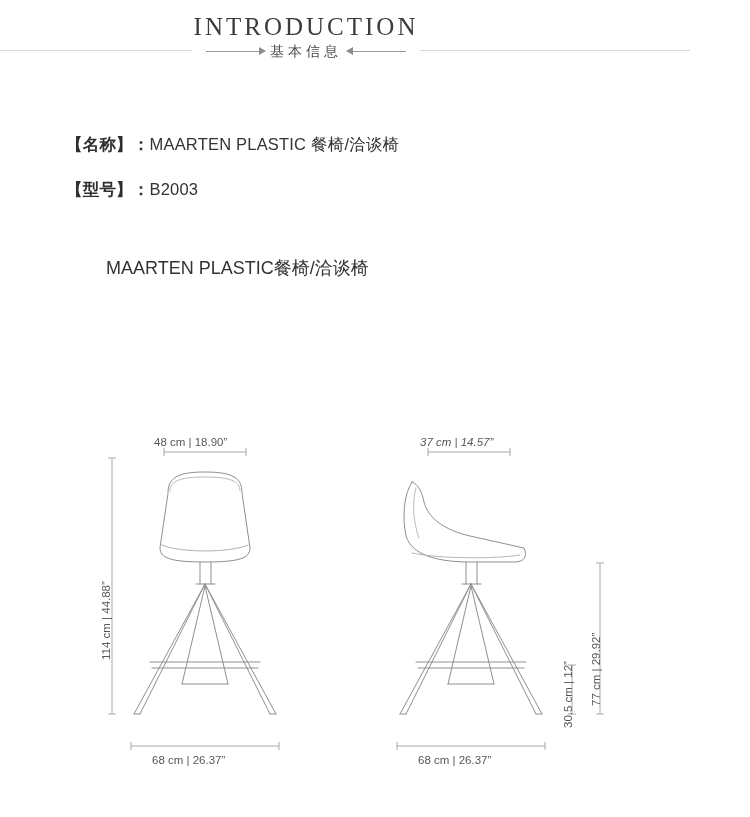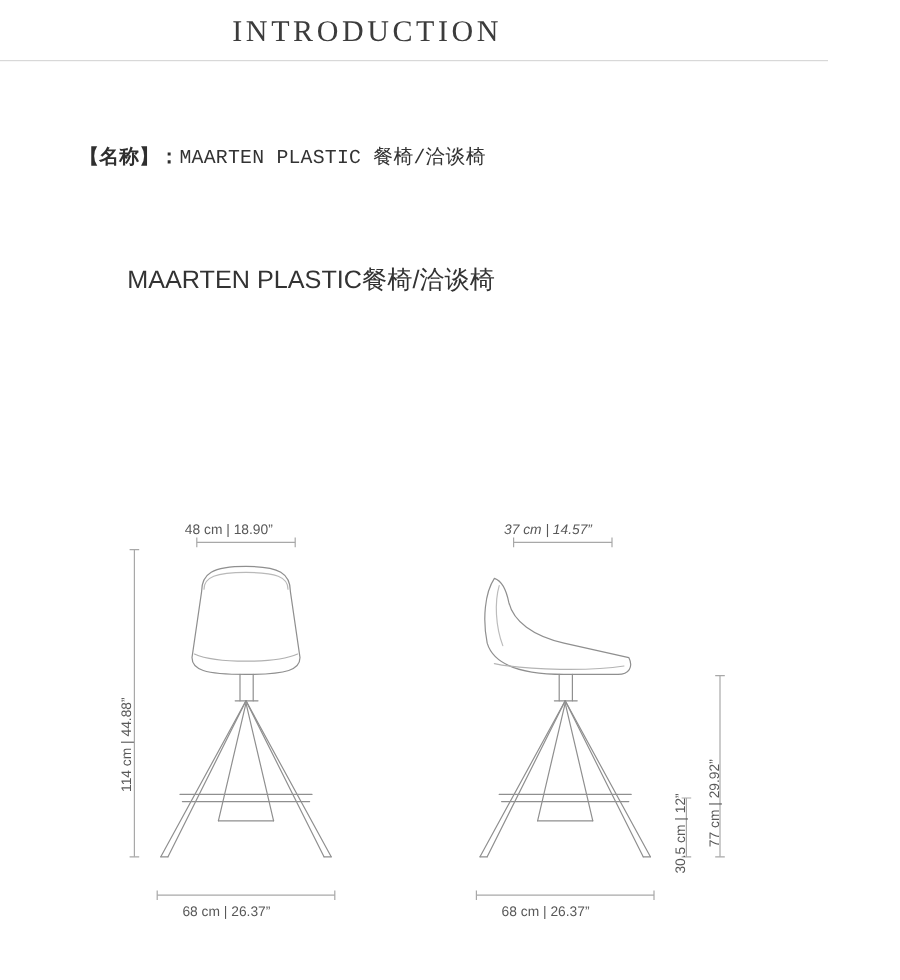--- a/index.html
+++ b/index.html
@@ -101,37 +101,36 @@
   .specs {
     margin-top: 58px;
     padding-left: 66px;
   }
   .spec-row {
     font-size: 16.5px;
     line-height: 45px;
     color: #333333;
     letter-spacing: 0.2px;
     white-space: nowrap;
-    font-family: Liberation Mono, monospace;
   }
   .spec-label {
     display: inline;
     font-weight: bold;
     color: #2f2f2f;
   }
   .spec-value {
     display: inline;
     color: #333333;
   }
 
   
   .product-caption {
-    margin-top: 65px;
+    margin-top: 44px;
     padding-left: 106px;
-    font-size: 21px;
+    font-size: 18px;
     color: #333333;
   }
 
   
   .drawings {
     position: absolute;
     left: 0;
     top: 398px;
     width: 750px;
     height: 400px;
@@ -148,25 +147,35 @@
   }
 </style>
 </head>
 <body>
 
 <div class="page">
 
   <div class="header">
     <div class="title-en">INTRODUCTION</div>
     <div class="title-rule"></div>
+    <div class="subtitle-wrap">
+      <div class="subtitle-inner">
+        <span class="arrow left"></span>
+        <span class="title-cn">基本信息</span>
+        <span class="arrow right"></span>
+      </div>
+    </div>
   </div>
 
   <div class="specs">
     <div class="spec-row">
       <span class="spec-label">【名称】：</span><span class="spec-value">MAARTEN PLASTIC 餐椅/洽谈椅</span>
+    </div>
+    <div class="spec-row">
+      <span class="spec-label">【型号】：</span><span class="spec-value">B2003</span>
     </div>
   </div>
 
   <div class="product-caption">MAARTEN PLASTIC餐椅/洽谈椅</div>
 
   <div class="drawings">
 
     <svg width="750" height="400" viewBox="0 0 750 400">
       <g fill="none" stroke="#8f8f8f" stroke-width="1" stroke-linejoin="round" stroke-linecap="round">
 

